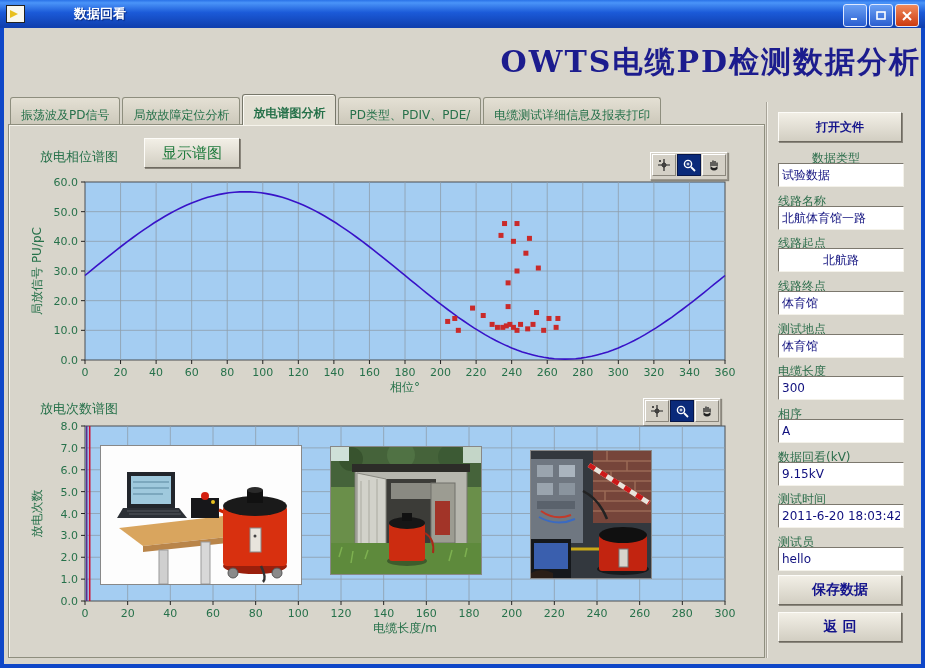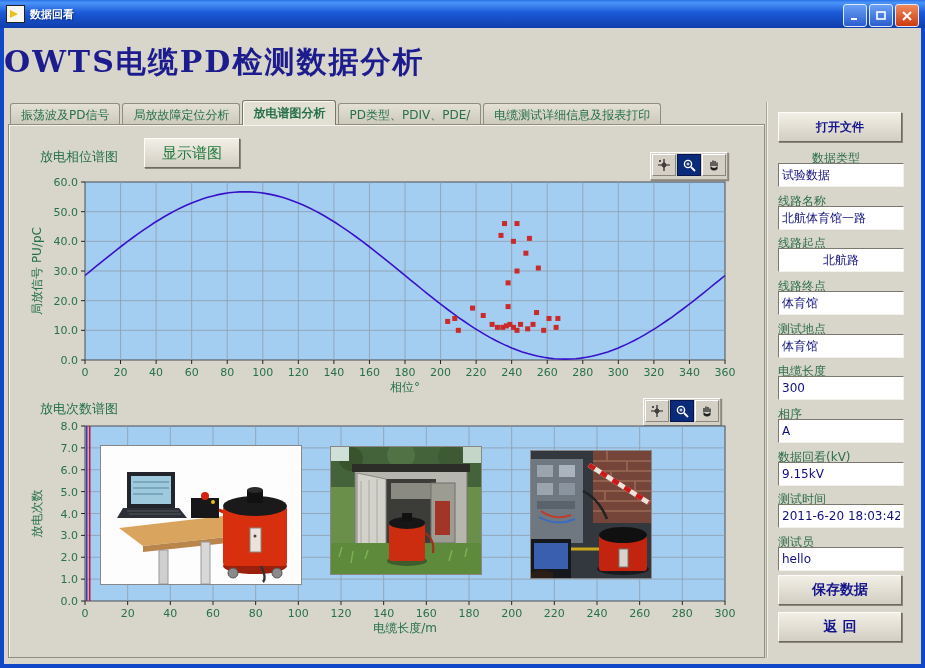--- a/index.html
+++ b/index.html
@@ -4,31 +4,31 @@
 <style>
   html,body{margin:0;padding:0;background:#fff;font-family:"DejaVu Sans","Liberation Sans",sans-serif;}
   .window{position:relative;width:925px;height:668px;background:#0f47c8;overflow:hidden;}
   .titlebar{position:absolute;top:0;left:0;width:925px;height:28px;
     background:linear-gradient(180deg,#2a72e8 0%,#4a94f8 10%,#1b5ad8 45%,#1040b0 95%);
     display:flex;align-items:center;}
   .titlebar-icon{width:17px;height:16px;margin:0 5px 0 6px;background:#f8f8f0;border:1px solid #222;
     position:relative;flex:0 0 auto;}
   .titlebar-icon:before{content:"";position:absolute;left:3px;top:4px;border-left:8px solid #e8c020;
     border-top:4px solid transparent;border-bottom:4px solid transparent;}
-  .title-text{color:#fff;font-weight:bold;font-size:11px;text-shadow:1px 1px 1px #0a2a80;}
+  .title-text{color:#fff;font-weight:bold;font-size:13px;text-shadow:1px 1px 1px #0a2a80;margin-left:44px;}
   .winbtns{position:absolute;right:6px;top:4px;display:flex;gap:2px;}
   .winbtn{width:22px;height:21px;border-radius:3px;border:1px solid #dfe8ff;
     background:linear-gradient(180deg,#6aa0f4,#2a5ed0);display:flex;align-items:center;justify-content:center;}
   .winbtn.close{background:linear-gradient(180deg,#f08a5c,#cc3a10);}
   .body{position:absolute;top:28px;left:4px;width:917px;height:636px;background:#D8D5CB;}
-  .page-title{position:absolute;top:14px;left:0;width:100%;text-align:left;
+  .page-title{position:absolute;top:14px;left:0;width:100%;text-align:right;
     font-family:"DejaVu Serif","Liberation Serif",serif;font-size:30px;font-weight:bold;
     color:#1c1c8e;letter-spacing:2px;}
   .tabs{position:absolute;top:74px;left:6px;display:flex;align-items:flex-end;height:23px;gap:2px;}
-  .tab{height:20px;padding:1px 10px 0 10px;border:1px solid #8e8e7e;border-bottom:none;
+  .tab{height:20px;padding:7px 10px 0 10px;border:1px solid #8e8e7e;border-bottom:none;
     border-radius:3px 3px 0 0;background:linear-gradient(180deg,#e4e0d4,#ccc8ba);
     font-size:12px;color:#26714A;display:flex;align-items:center;white-space:nowrap;}
   .tab.active{height:23px;background:#e2dfd3;border-color:#77776a;font-weight:bold;z-index:5;
     box-shadow:inset 1px 1px 0 #fbfaf4;}
   .tabpage{position:absolute;left:4px;top:96px;width:755px;height:532px;border:1px solid #8e8e7e;
     background:#D8D5CB;box-shadow:inset 1px 1px 0 #f6f4ec;}
   .green-label{position:absolute;font-size:13px;color:#26714A;}
   .btn3d{position:absolute;border:1px solid #6e6a60;border-top-color:#fdfcf8;border-left-color:#fdfcf8;
     background:linear-gradient(180deg,#f2efe6,#d2cec2);box-shadow:1px 1px 0 #8a867c;
     display:flex;align-items:center;justify-content:center;cursor:pointer;font-family:inherit;}

